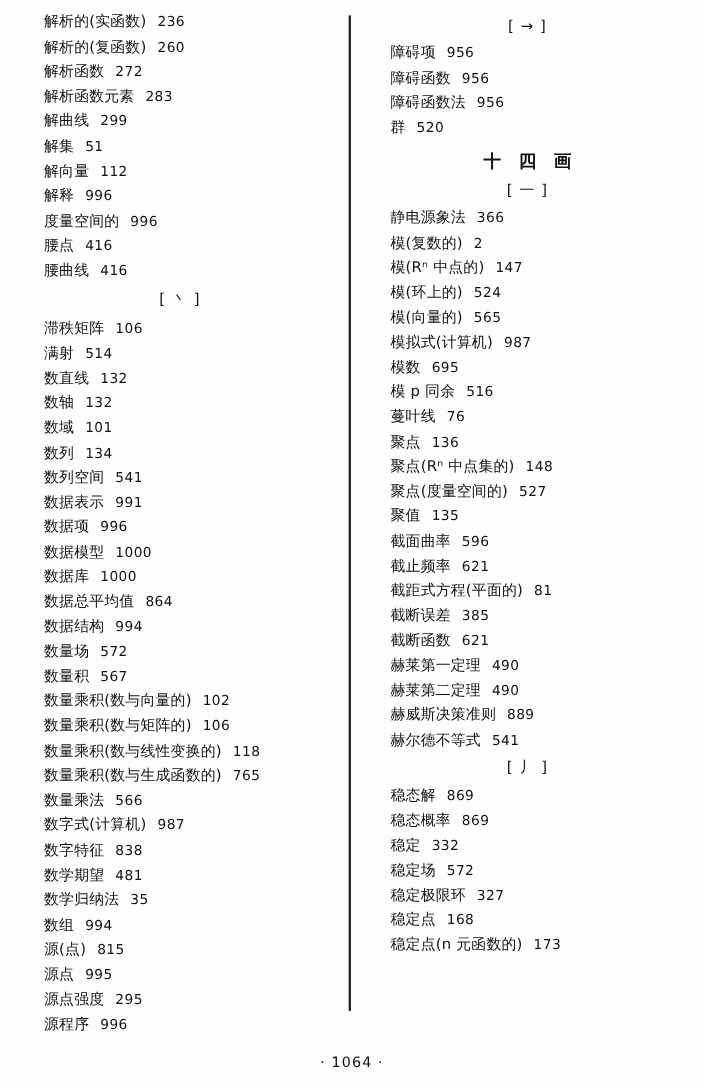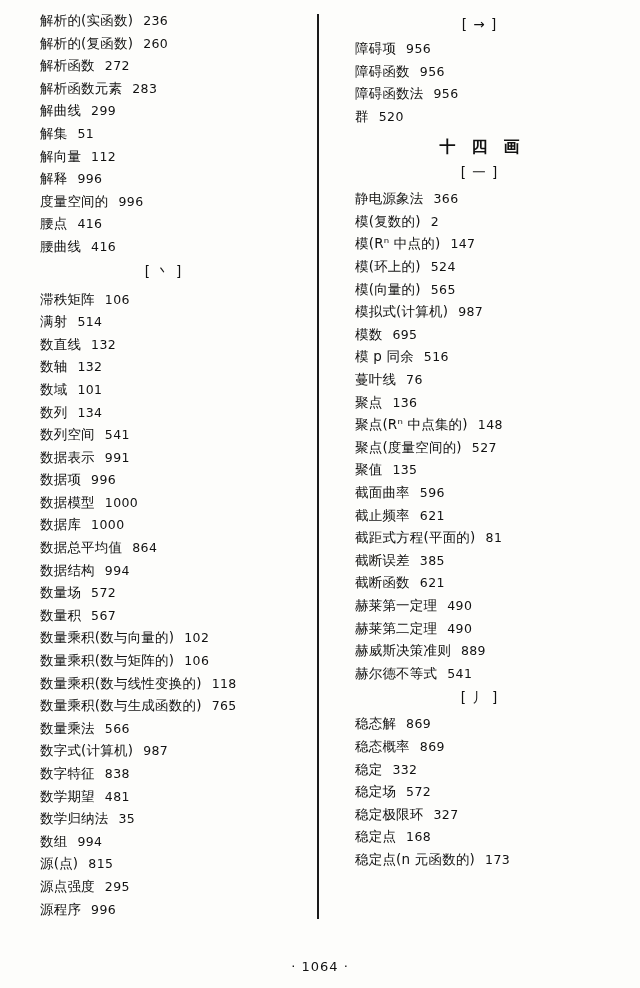--- a/index.html
+++ b/index.html
@@ -204,20 +204,23 @@
         <div class="entry">
           <span class="term">数学归纳法</span><span class="num">35</span>
         </div>
         <div class="entry">
           <span class="term">数组</span><span class="num">994</span>
         </div>
         <div class="entry">
           <span class="term">源(点)</span><span class="num">815</span>
         </div>
         <div class="entry">
+          <span class="term">源点</span><span class="num">995</span>
+        </div>
+        <div class="entry">
           <span class="term">源点强度</span><span class="num">295</span>
         </div>
         <div class="entry">
           <span class="term">源程序</span><span class="num">996</span>
         </div>
       </div>
     </div>
 
     <div class="divider"></div>
 

